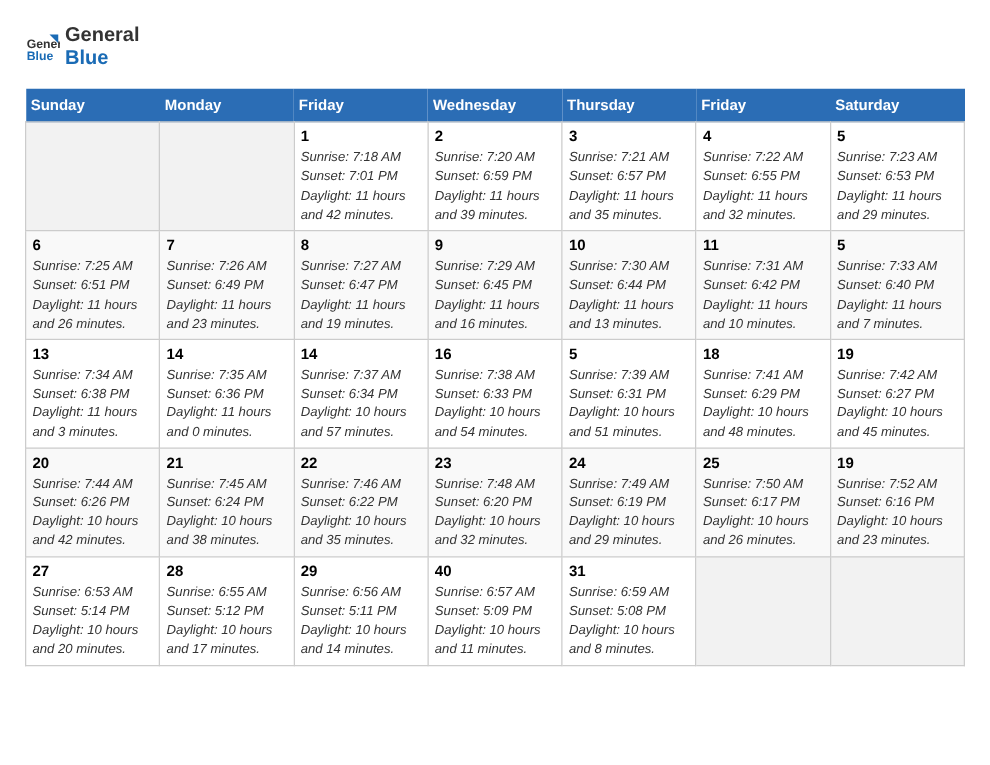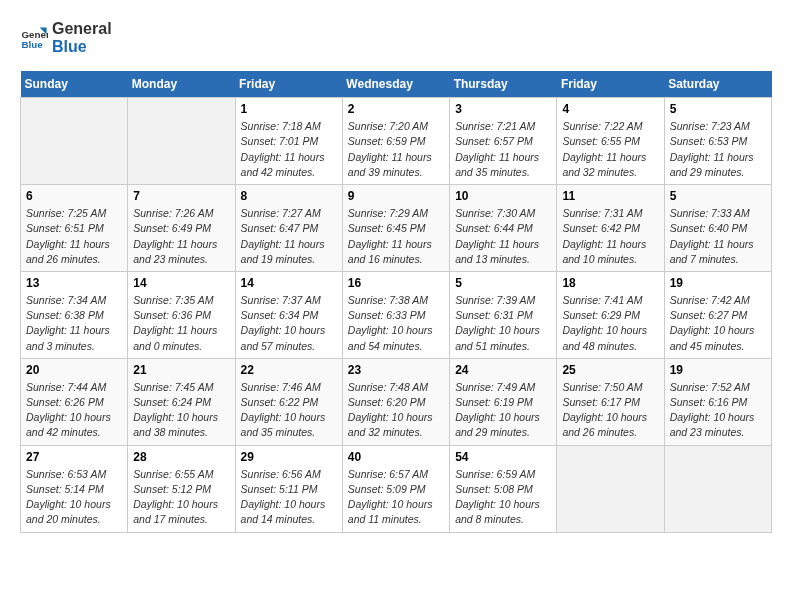--- a/index.html
+++ b/index.html
@@ -241,20 +241,20 @@
         </td>
         <td>
           <span class="day-number">29</span>
           <div class="day-info">Sunrise: 6:56 AM<br>Sunset: 5:11 PM<br>Daylight: 10 hours and 14 minutes.</div>
         </td>
         <td>
           <span class="day-number">40</span>
           <div class="day-info">Sunrise: 6:57 AM<br>Sunset: 5:09 PM<br>Daylight: 10 hours and 11 minutes.</div>
         </td>
         <td>
-          <span class="day-number">54</span>
+          <span class="day-number">31</span>
           <div class="day-info">Sunrise: 6:59 AM<br>Sunset: 5:08 PM<br>Daylight: 10 hours and 8 minutes.</div>
         </td>
         <td class="empty-cell"></td>
         <td class="empty-cell"></td>
       </tr>
     </tbody>
 </table>
 
 </body></html>

